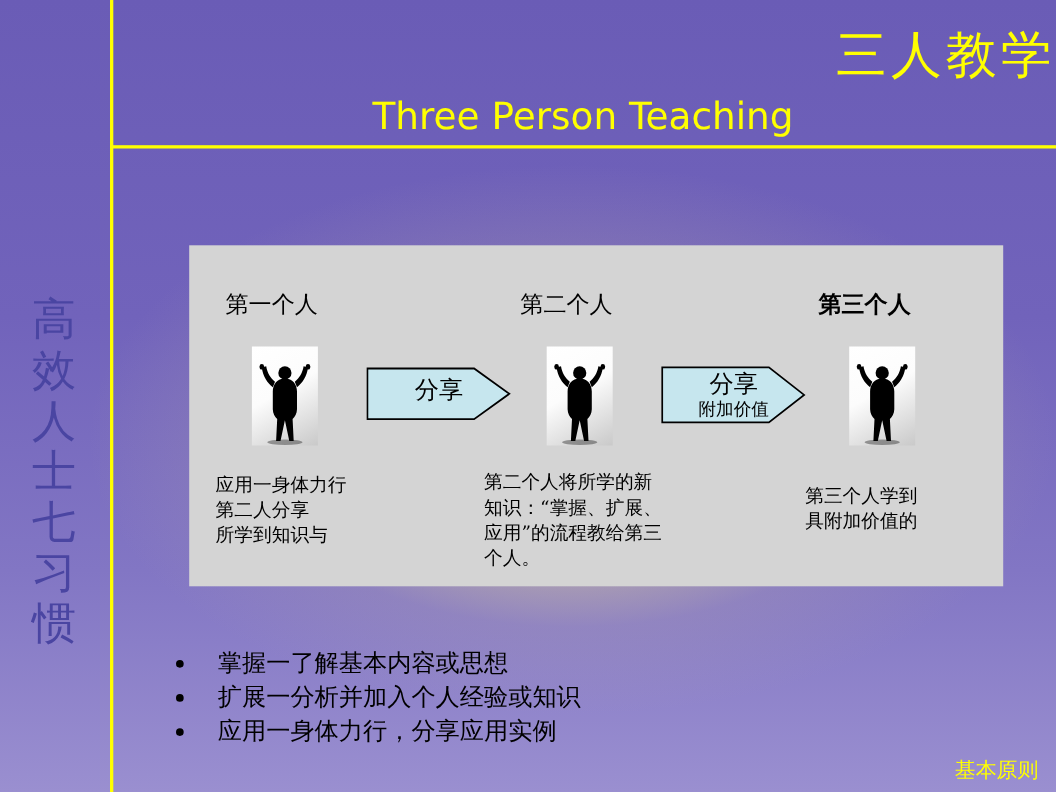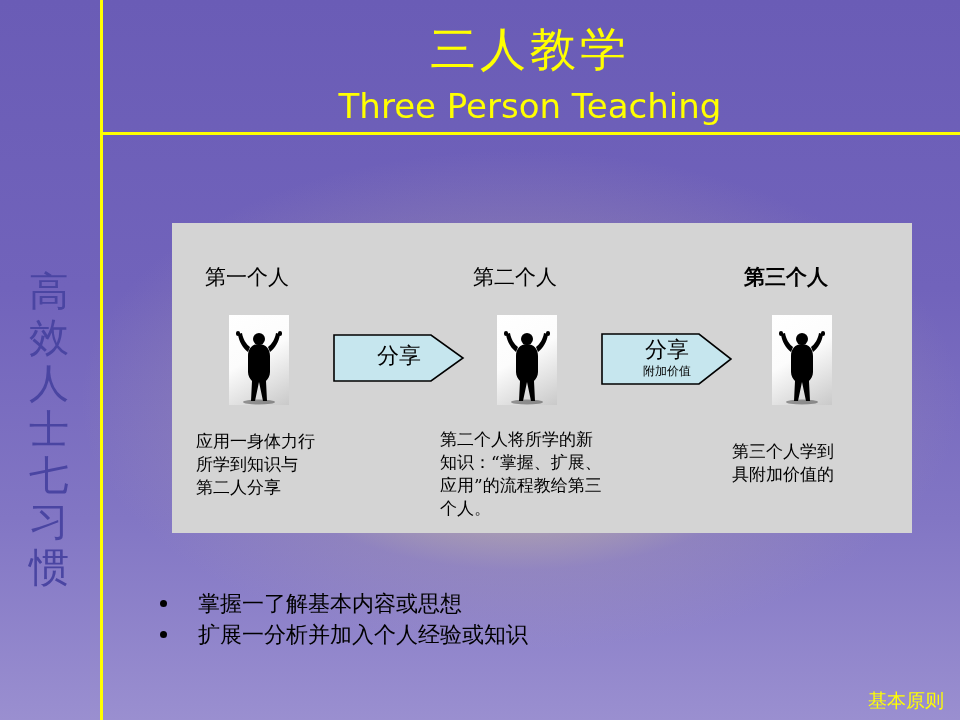--- a/index.html
+++ b/index.html
@@ -40,21 +40,21 @@
     height: 3px;
     background: #ffff00;
   }
 
   
   .title-cn {
     position: absolute;
     left: 100px;
     top: 22px;
     width: 860px;
-    text-align: center;
+    text-align: right;
     color: #ffff00;
     font-size: 46px;
     line-height: 54px;
     letter-spacing: 4px;
     font-family: "DejaVu Serif", "Liberation Serif", serif;
     white-space: nowrap;
   }
   .title-en {
     position: absolute;
     left: 100px;
@@ -130,21 +130,21 @@
     position: absolute;
     left: 0;
     width: 100%;
     text-align: center;
     pointer-events: none;
   }
   .a1 { left: 333px; top: 331px; width: 132px; height: 54px; }
   .a1 .lbl-main { top: 11px; font-size: 22px; line-height: 28px; }
   .a2 { left: 601px; top: 331px; width: 132px; height: 56px; }
   .a2 .lbl-main { top: 5px; font-size: 22px; line-height: 28px; }
-  .a2 .lbl-sub  { top: 33px; font-size: 12px; line-height: 15px; }
+  .a2 .lbl-sub  { top: 33px; font-size: 16px; line-height: 15px; }
 
   
   .desc {
     position: absolute;
     color: #000;
     font-size: 17px;
     line-height: 23px;
     font-family: "DejaVu Serif", "Liberation Serif", serif;
   }
   .desc span { display: block; }
@@ -273,22 +273,22 @@
   <div class="arrow a2">
     <svg width="132" height="56" viewBox="0 0 132 56">
       <polygon points="1,3 98,3 130,28 98,53 1,53" fill="#c6e6ee" stroke="#000" stroke-width="1.6"></polygon>
     </svg>
     <div class="lbl lbl-main">分享</div>
     <div class="lbl lbl-sub">附加价值</div>
   </div>
 
   <div class="desc d1">
     <span>应用一身体力行</span>
+    <span>第二人分享</span>
     <span>所学到知识与</span>
-    <span>第二人分享</span>
   </div>
 
   <div class="desc d2">
     <span>第二个人将所学的新</span>
     <span>知识：“掌握、扩展、</span>
     <span>应用”的流程教给第三</span>
     <span>个人。</span>
   </div>
 
   <div class="desc d3">
@@ -298,17 +298,21 @@
 
   <div class="bullets">
     <div class="bullet-row">
       <span class="dot"></span>
       <span class="txt">掌握一了解基本内容或思想</span>
     </div>
     <div class="bullet-row">
       <span class="dot"></span>
       <span class="txt">扩展一分析并加入个人经验或知识</span>
     </div>
+    <div class="bullet-row">
+      <span class="dot"></span>
+      <span class="txt">应用一身体力行，分享应用实例</span>
+    </div>
   </div>
 
   <div class="footer">基本原则</div>
 
 </div>
 
 </body></html>

